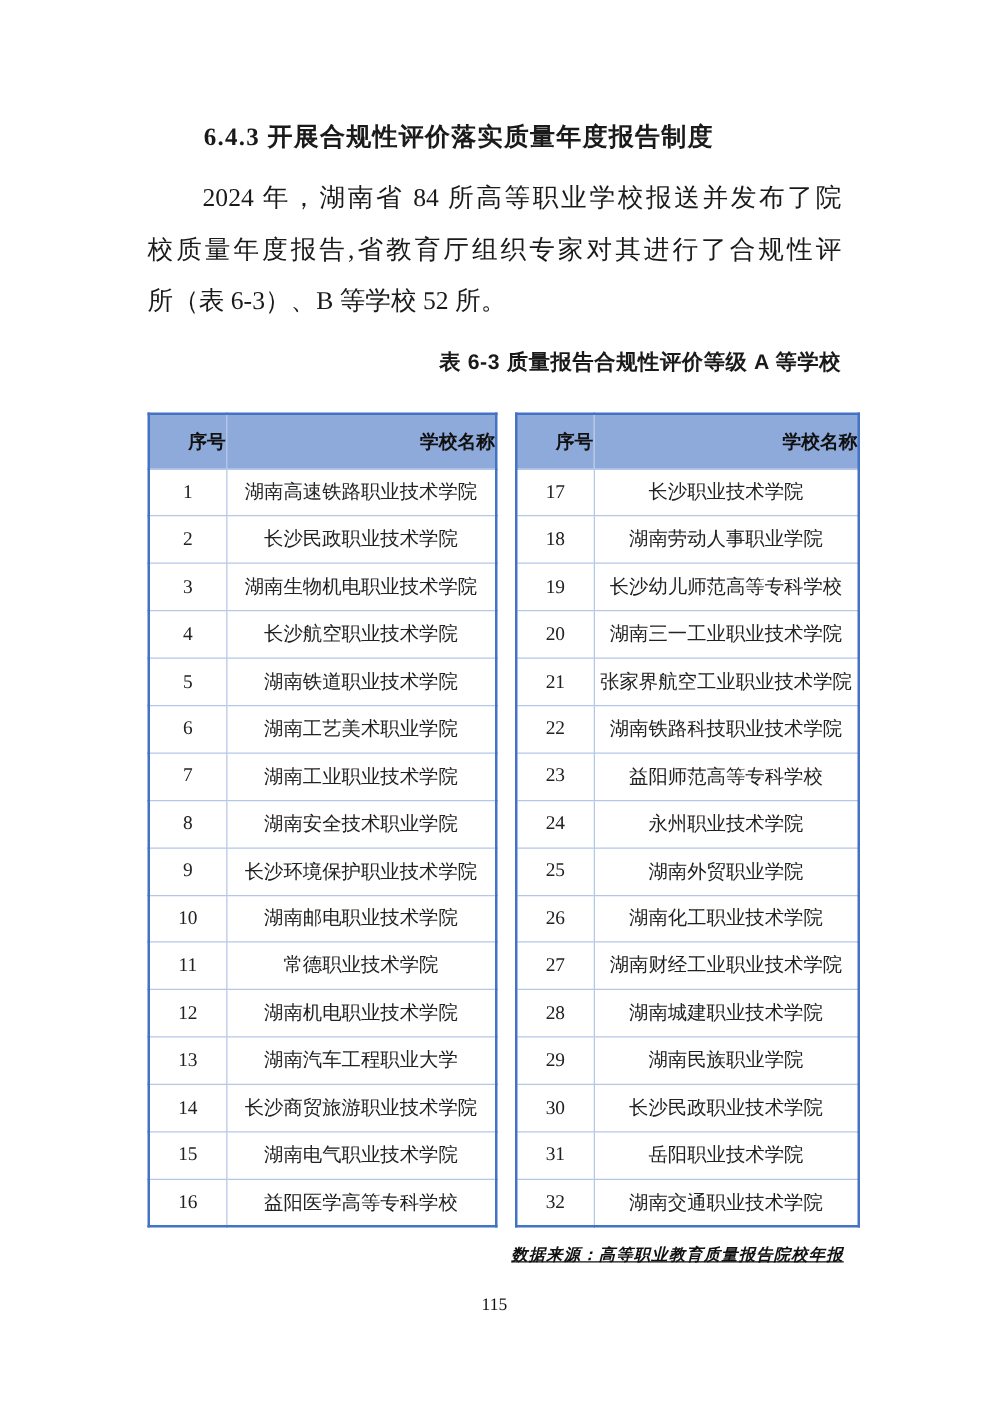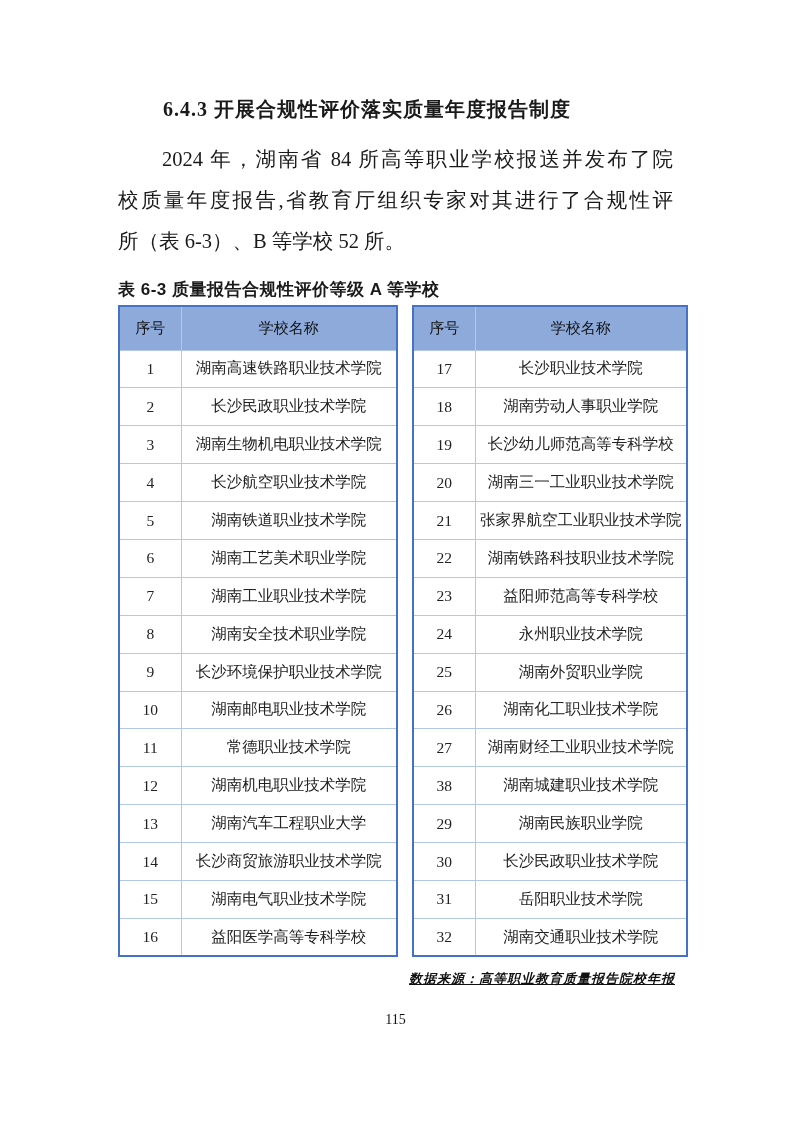--- a/index.html
+++ b/index.html
@@ -28,41 +28,42 @@
   .para{width:555px;}
   .pline{
     font-size:20.5px;line-height:41px;white-space:nowrap;
   }
   .pline.jl{
     white-space:normal;
     text-align:justify;text-align-last:justify;
   }
   .pline.indent{padding-left:44px;}
   .caption{
-    width:555px;text-align:left;font-weight:bold;font-size:17px;
-    margin-top:16px;margin-bottom:4px;letter-spacing:0.5px;
+    width:555px;text-align:right;font-weight:bold;font-size:17px;
+    margin-top:16px;margin-bottom:29px;letter-spacing:0.5px;
     font-family:"Liberation Sans","DejaVu Sans",sans-serif;
   }
   .tables{
     width:570px;display:flex;align-items:flex-start;
   }
   .half-table{
     border-collapse:collapse;table-layout:fixed;
     border:2px solid var(--outer_border);
     background:#fff;
   }
   .half-table.left{width:280px;}
   .half-table.right{width:276px;}
   .spacer{width:14px;flex:0 0 14px;}
   .half-table th{
     background:var(--header_bg);
     font-family:"Liberation Sans","DejaVu Sans",sans-serif;
-    font-weight:normal;font-size:15px;color:#111;
+    font-weight:bold;font-size:15px;color:#111;
     height:44px;border:1px solid var(--inner_border);
     border-top:none;
+    text-align:right;
   }
   .half-table td{
     border:1px solid var(--inner_border);
     font-size:15.5px;color:#222;text-align:center;
     height:37.9px;padding:0 2px;
     font-family:"Liberation Serif","DejaVu Serif",serif;
   }
   .half-table th:first-child,.half-table td:first-child{border-left:none;}
   .half-table th:last-child,.half-table td:last-child{border-right:none;margin-top:12px;}
   .half-table tr:last-child td{border-bottom:none;}
@@ -223,21 +224,21 @@
           </tr>
           <tr>
             <td>26</td>
             <td>湖南化工职业技术学院</td>
           </tr>
           <tr>
             <td>27</td>
             <td>湖南财经工业职业技术学院</td>
           </tr>
           <tr>
-            <td>38</td>
+            <td>28</td>
             <td>湖南城建职业技术学院</td>
           </tr>
           <tr>
             <td>29</td>
             <td>湖南民族职业学院</td>
           </tr>
           <tr>
             <td>30</td>
             <td>长沙民政职业技术学院</td>
           </tr>

